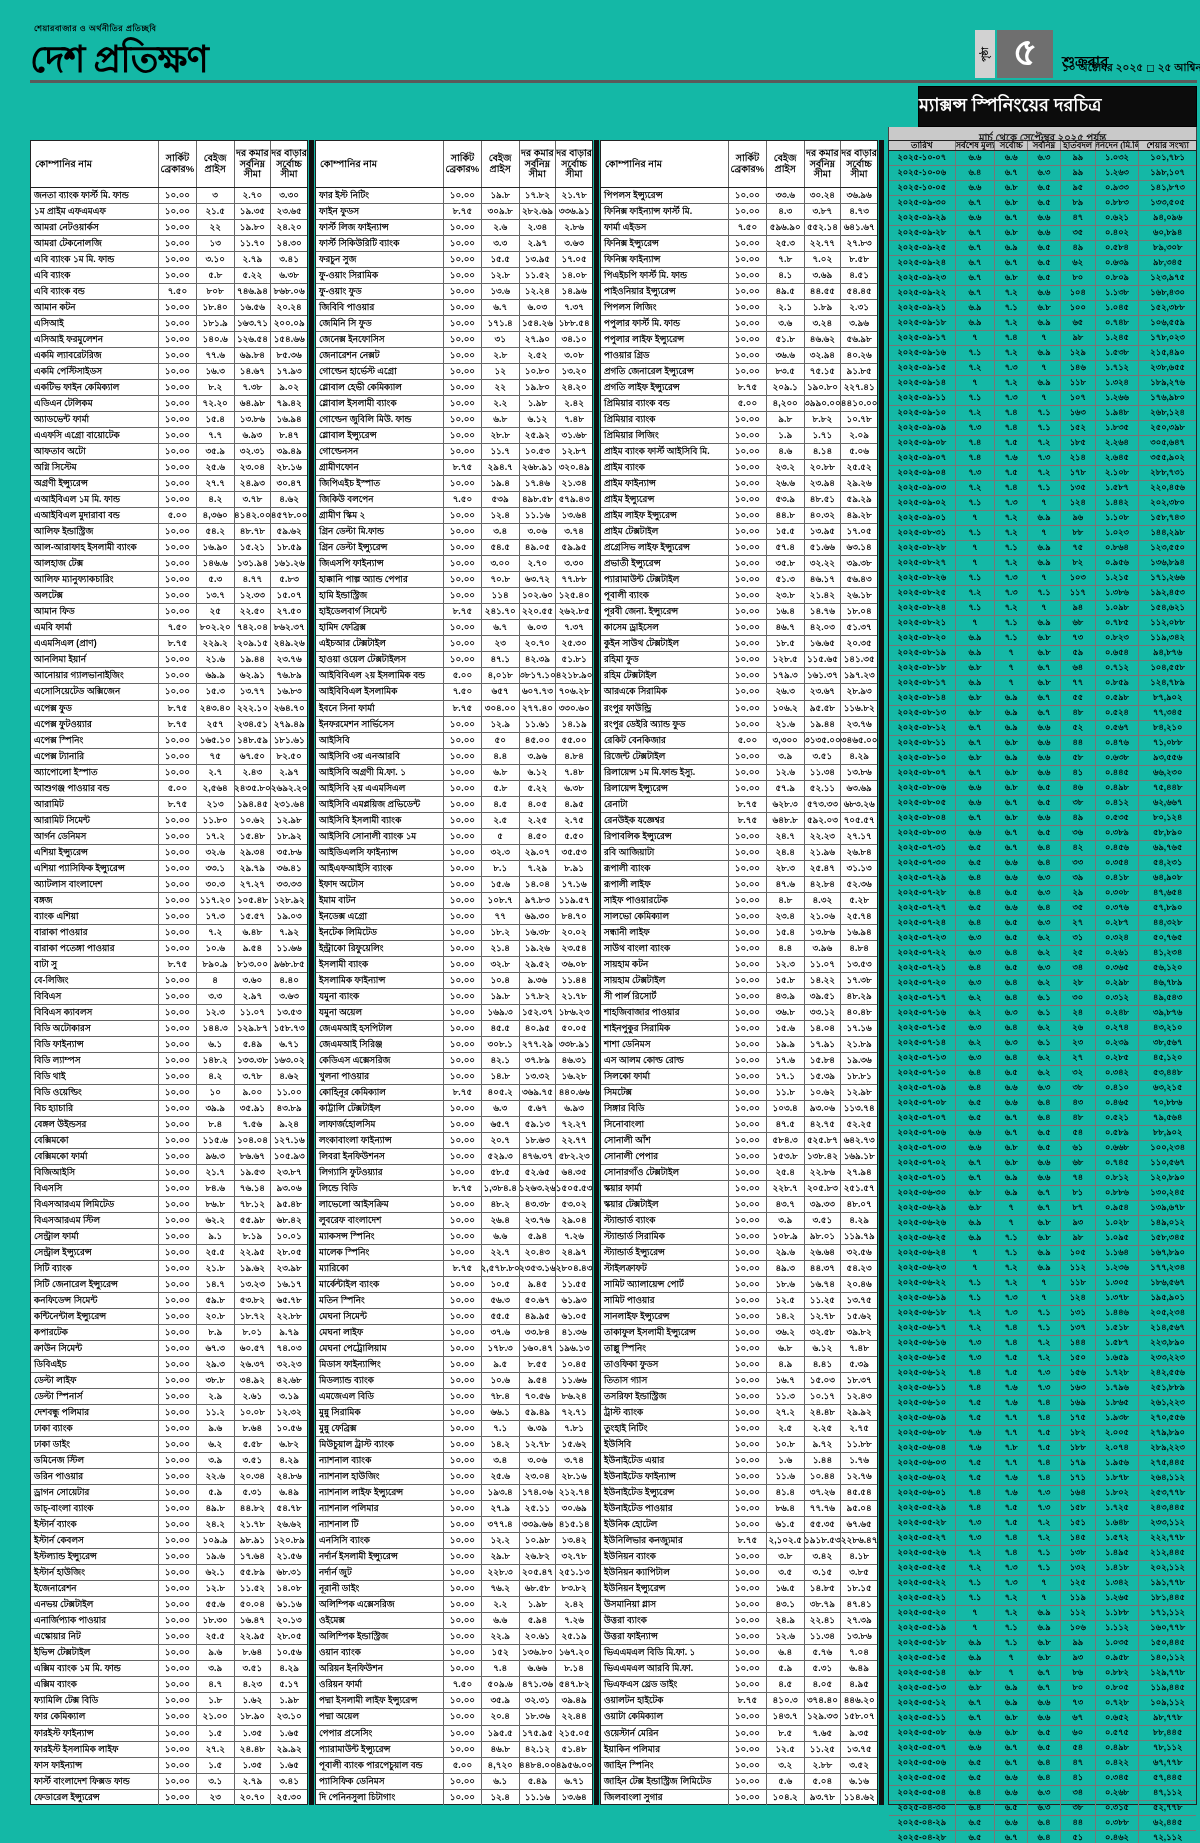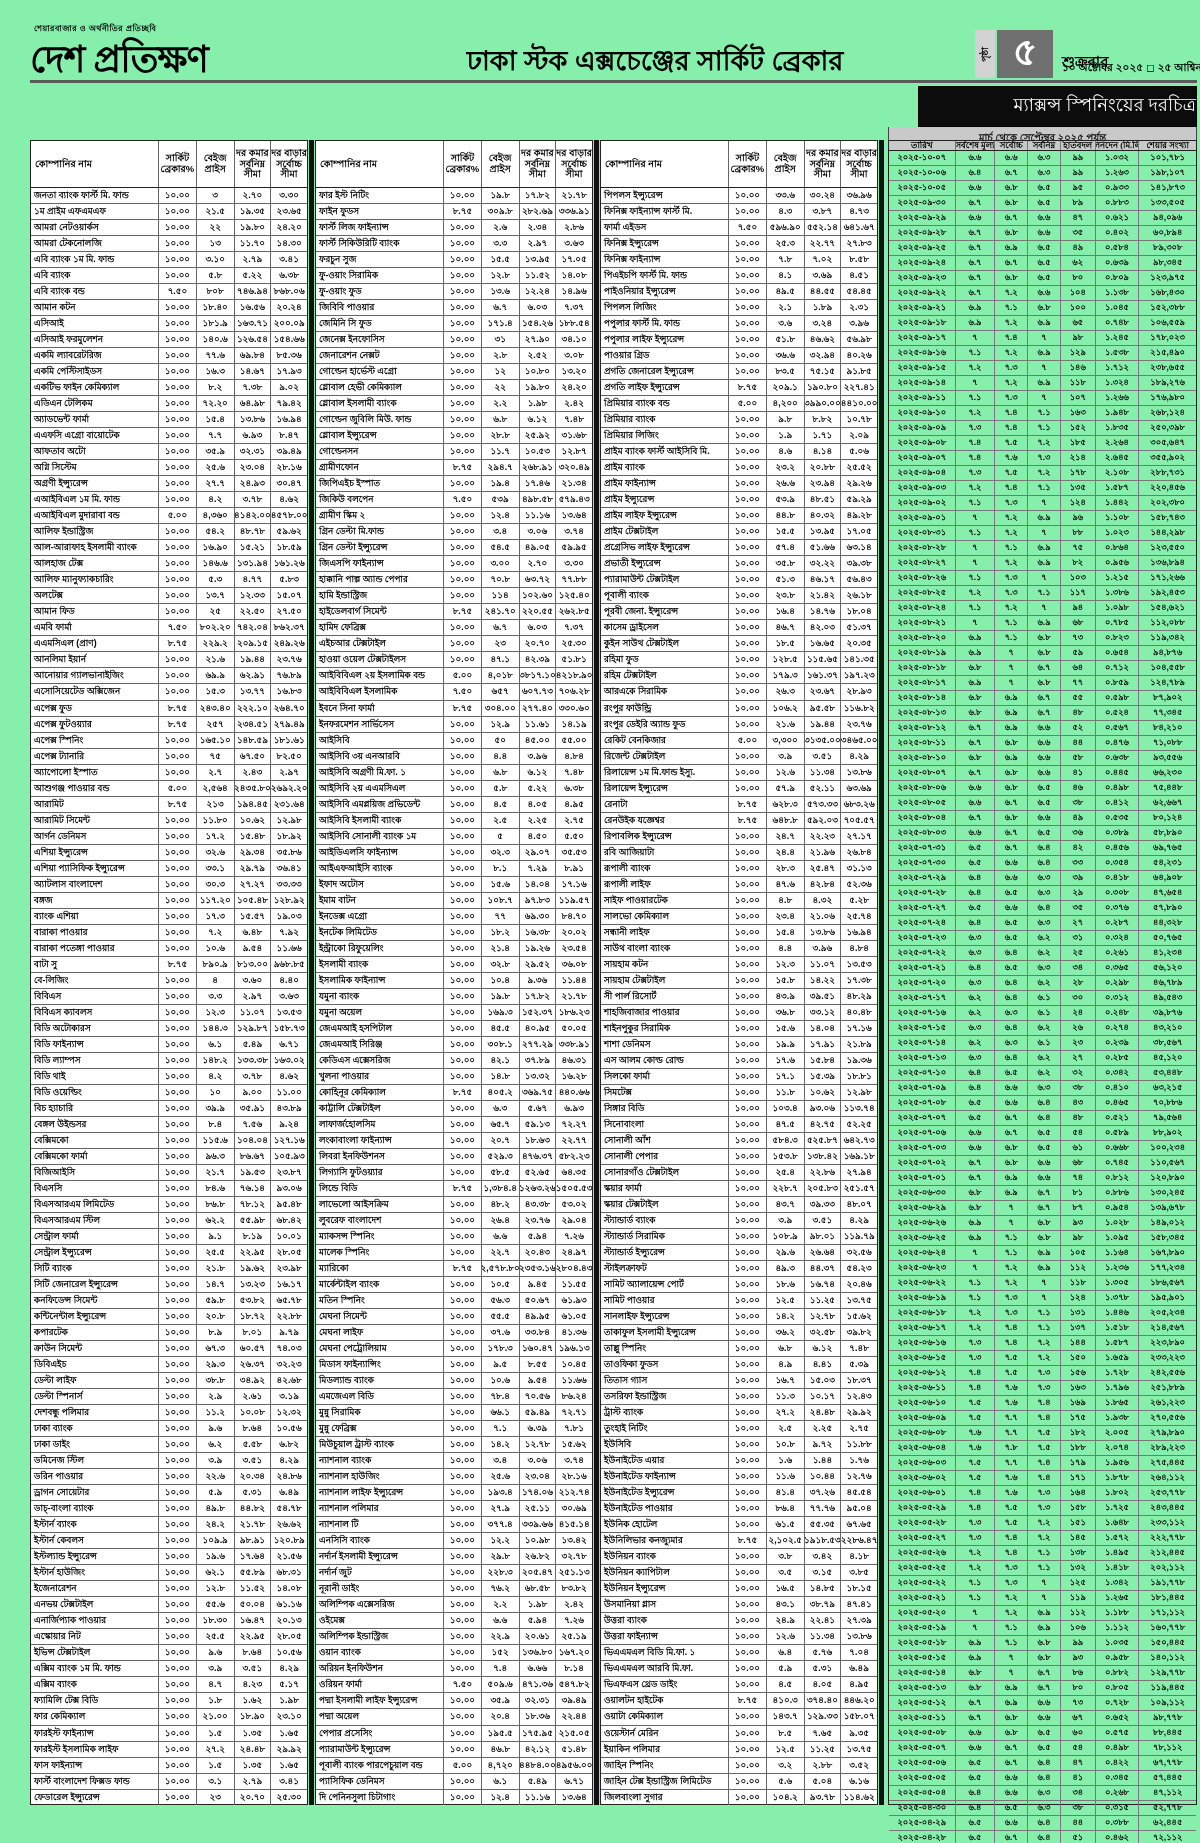--- a/index.html
+++ b/index.html
@@ -1,16 +1,16 @@
 <!DOCTYPE html>
 <html><head>
 <meta charset="utf-8">
 <style>
   html,body{margin:0;padding:0;background:#fff;}
-  #page{position:relative;width:1200px;height:1843px;background:#86efac;color:#000;
+  #page{position:relative;width:1200px;height:1843px;background:#14b8a6;color:#000;
         font-family:"Liberation Sans","DejaVu Sans",sans-serif;overflow:hidden;}
   
   #masthead{position:absolute;left:30px;top:22px;width:1167px;height:56px;}
   #tagline{position:absolute;left:4px;top:0;font-size:8px;font-weight:bold;letter-spacing:.5px;}
   #logo{position:absolute;left:0;top:8px;font-size:37px;font-weight:900;letter-spacing:-1px;}
   #center-title{position:absolute;left:360px;top:18px;width:530px;text-align:center;
                 font-size:27px;font-weight:900;}
   #page-strip{position:absolute;left:945px;top:8px;width:20px;height:48px;background:#d2d2d2;
               display:flex;align-items:center;justify-content:center;}
   #page-strip span{transform:rotate(-90deg);font-size:9px;font-weight:bold;white-space:nowrap;}
@@ -19,21 +19,21 @@
   #weekday{position:absolute;left:1032px;top:28px;font-size:15px;font-weight:900;}
   #date-line{position:absolute;left:1032px;top:38px;font-size:10.5px;font-weight:bold;white-space:nowrap;}
   #mast-rule{position:absolute;left:30px;top:80px;width:1167px;height:0;border-top:3px solid #5a5a5a;}
   
   #heading-box{position:absolute;left:30px;top:86px;width:848px;height:50px;background:#d8d8d8;
                border:1px solid #222;box-sizing:border-box;padding:1px 6px;}
   #heading-title{font-size:28px;font-weight:900;letter-spacing:1px;line-height:1.0;white-space:nowrap;}
   #heading-sub{font-size:14.5px;font-weight:bold;line-height:1.1;white-space:nowrap;}
   
   #sidebar{position:absolute;left:888px;top:86px;width:309px;}
-  #sidebar-title{background:#0c0c0c;color:#fff;font-size:18px;font-weight:400;text-align:right;
+  #sidebar-title{background:#0c0c0c;color:#fff;font-size:18px;font-weight:700;text-align:left;
                  padding:4px 0;border:1px solid #000;margin-left:30px;}
   #sidebar-sub{background:#c9c9c9;color:#111;font-size:10px;font-weight:900;text-align:center;padding:3px 11px;
                border:1px solid #444;border-top:none;}
   #stable{position:absolute;left:888px;top:140px;width:309px;height:1665px;border:1px solid #222;
           box-sizing:border-box;display:flex;flex-direction:column;}
   .shead{display:flex;height:26px;border-bottom:1px solid #222;font-size:8.5px;font-weight:900;}
   .shead .sc{display:flex;align-items:center;justify-content:center;text-align:center;line-height:1.05;font-family:Liberation Serif, serif;}
   #stable-rows{flex:1;display:flex;flex-direction:column;}
   .srow{flex:1;display:flex;border-bottom:1px solid #777;font-size:8.3px;font-weight:600;min-height:0;}
   .srow:last-child{border-bottom:none;}
@@ -61,21 +61,20 @@
   .mc1{width:38px;} .mc2{width:38px;} .mc3{width:37px;} .mc4{width:37px;}
 </style>
 </head>
 <body>
 
 <div id="page">
 
   <div id="masthead">
     <div id="tagline" actable="false">শেয়ারবাজার ও অর্থনীতির প্রতিচ্ছবি</div>
     <div id="logo">দেশ প্রতিক্ষণ</div>
-    <div id="center-title">ঢাকা স্টক এক্সচেঞ্জের সার্কিট ব্রেকার</div>
     <div id="page-strip">
       <span>পৃষ্ঠা</span>
     </div>
     <div id="page-num-box">৫</div>
     <div id="weekday">শুক্রবার</div>
     <div id="date-line">১০ অক্টোবর ২০২৫ ◻ ২৫ আশ্বিন ১৪৩২</div>
   </div>
   <div id="mast-rule"></div>
 
 

